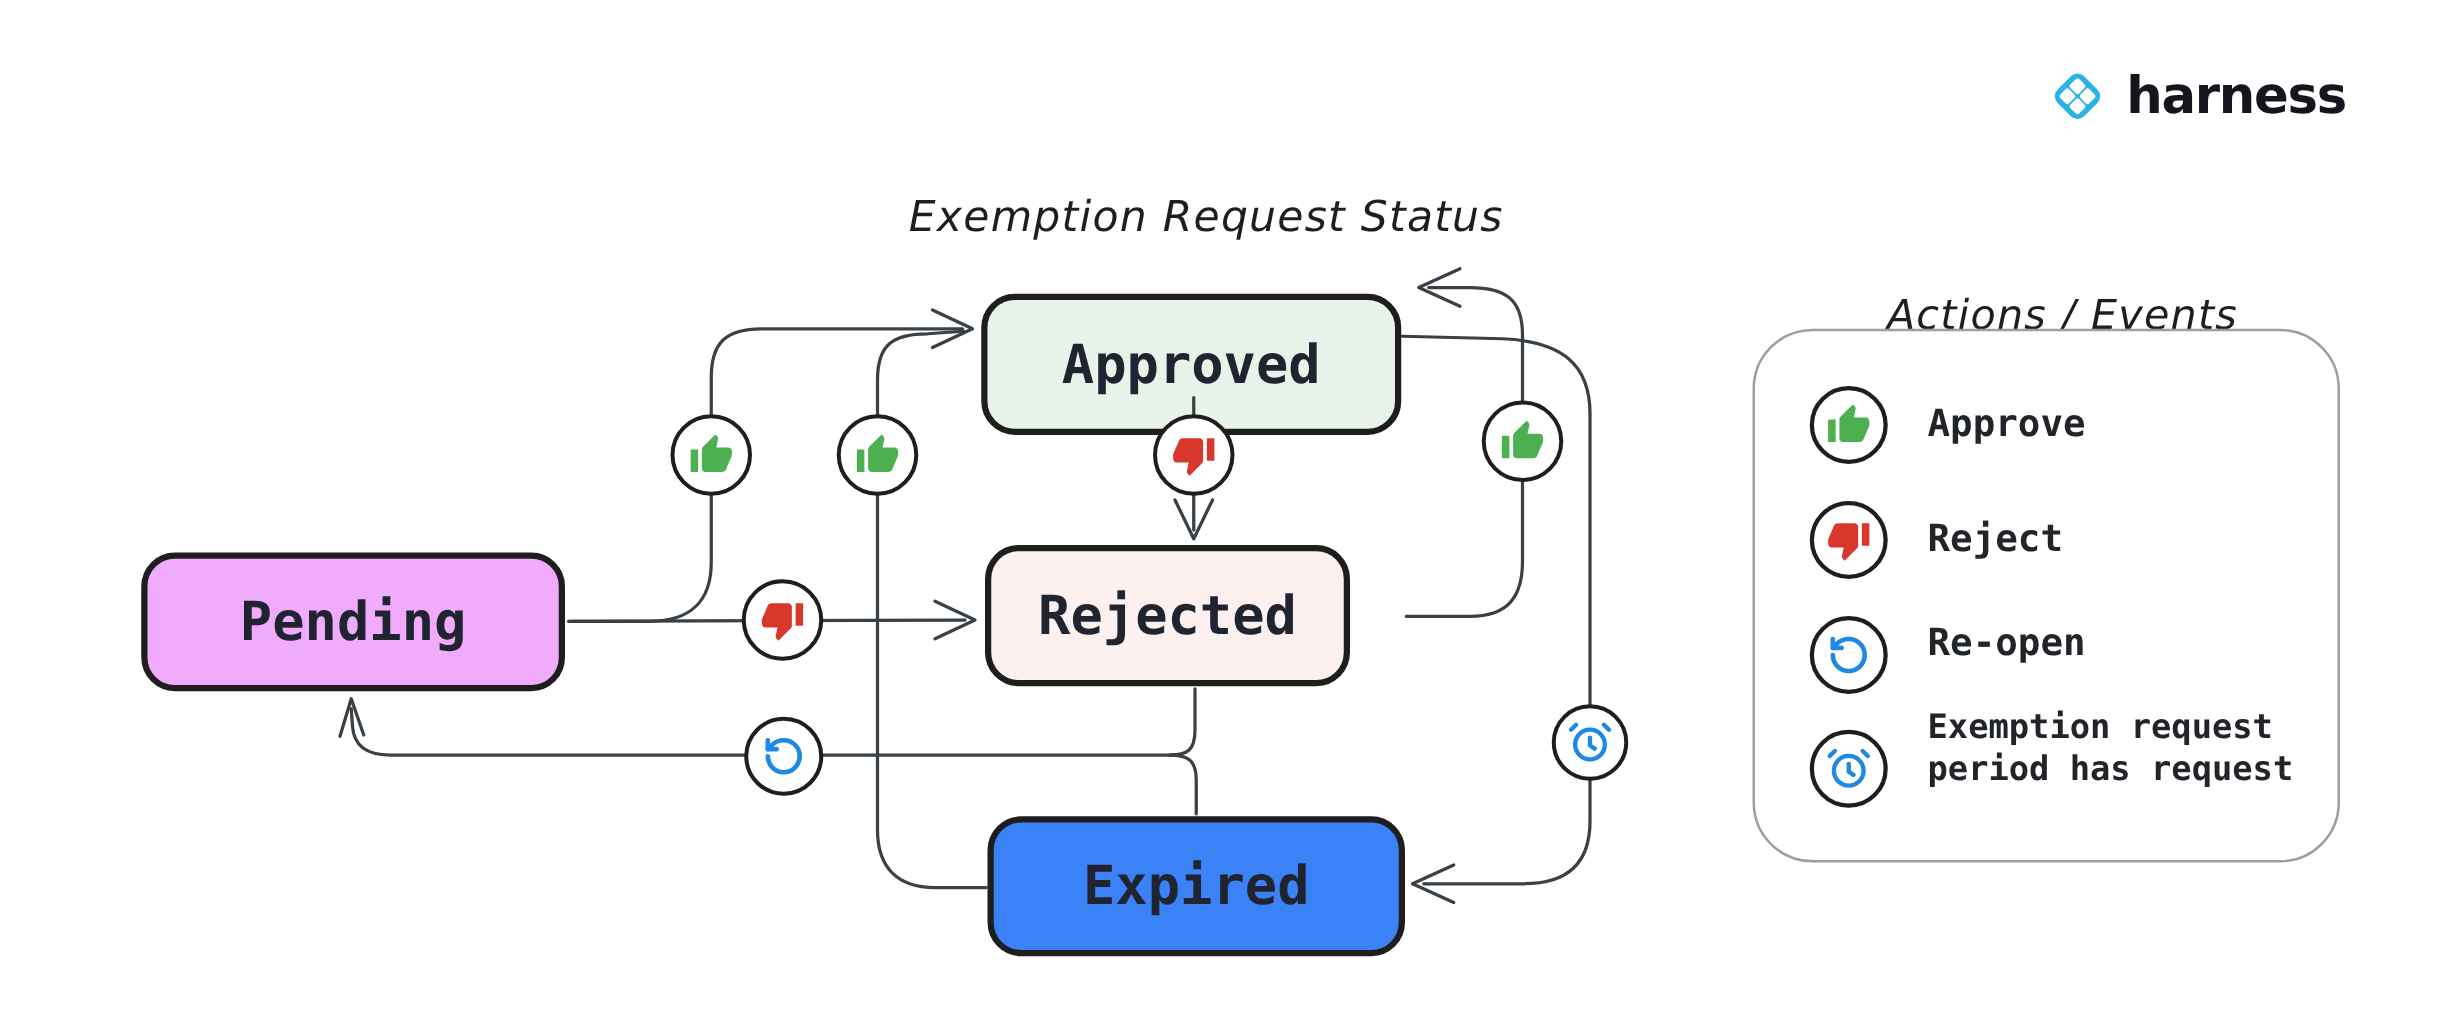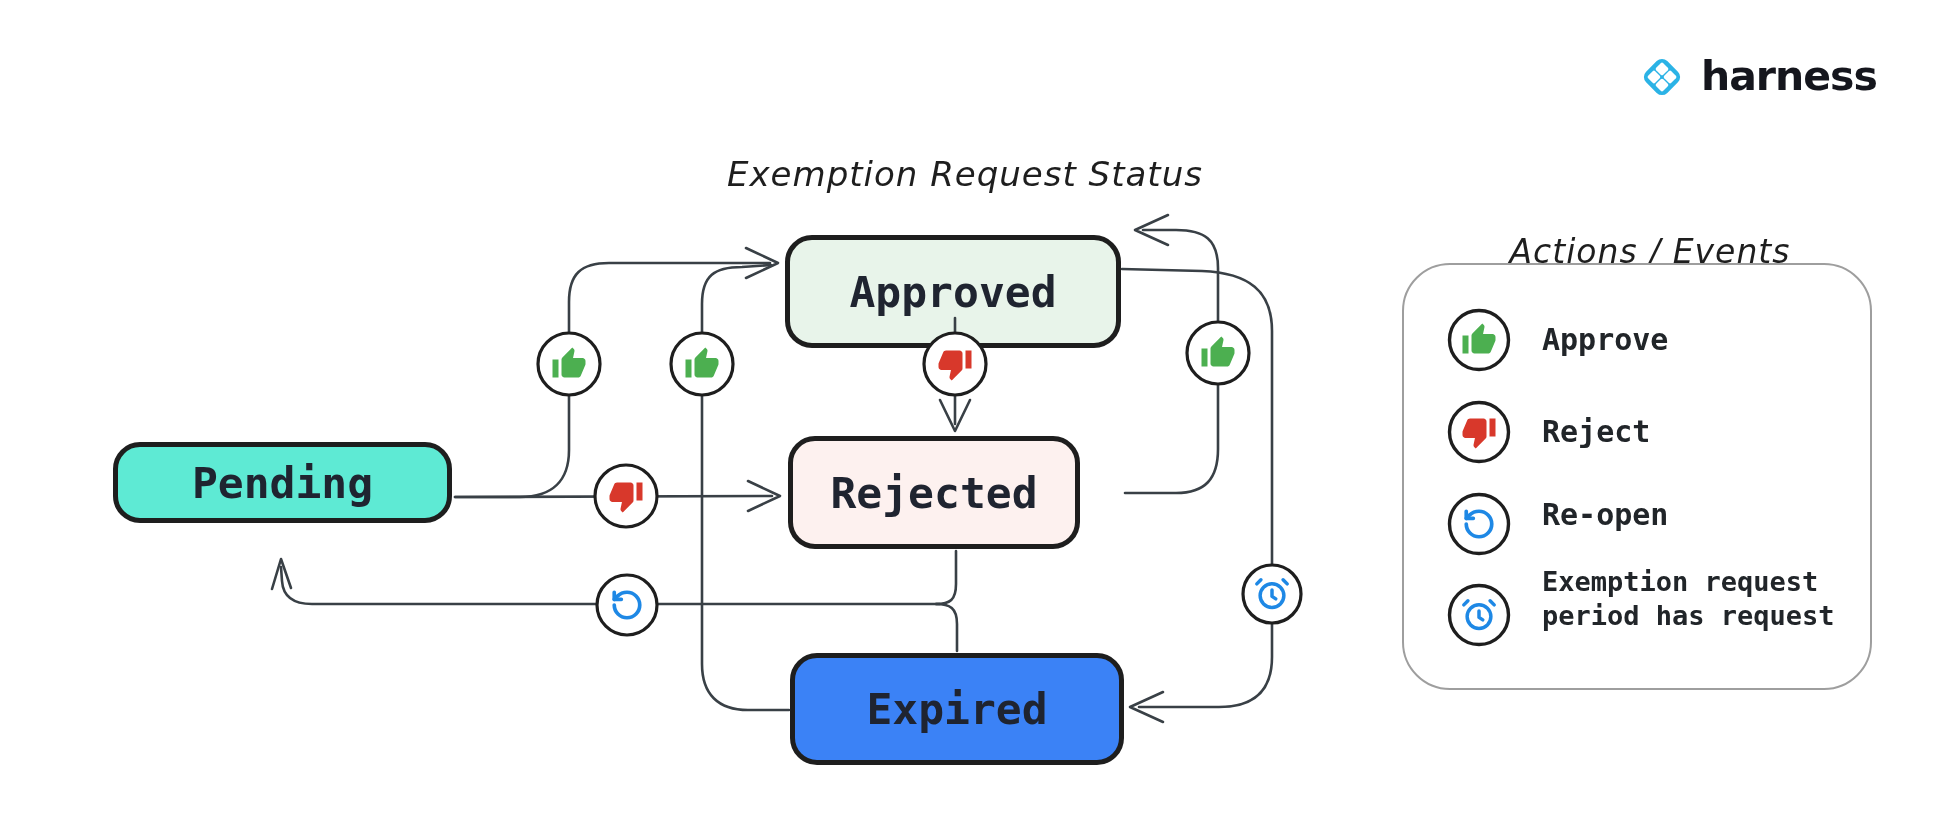--- a/index.html
+++ b/index.html
@@ -15,21 +15,21 @@
 
   
   .brand{position:absolute;left:1639px;top:54px;display:flex;align-items:center;gap:16px;}
   .brand-word{font-family:"DejaVu Sans","Liberation Sans",sans-serif;font-weight:bold;
               font-size:41px;letter-spacing:-1px;color:#15161d;line-height:1;margin-top:-2px;}
 
   
   .state{position:absolute;box-sizing:border-box;border:5.5px solid #1e1e1e;border-radius:27px;
          display:flex;align-items:center;justify-content:center;
          font-size:43px;font-weight:bold;color:#1f2430;}
-  .state-pending {left:113px;top:442px;width:339px;height:81px;background:#5eead4;}
+  .state-pending {left:113px;top:442px;width:339px;height:111px;background:#f0abfc;}
   .state-approved{left:785px;top:205px;width:336px;height:113px;background:#e8f4ea;margin-top:30px;}
   .state-rejected{left:788px;top:436px;width:292px;height:113px;background:#fdf1ef;}
   .state-expired {left:790px;top:653px;width:334px;height:112px;background:#3b82f6;}
 
   
   .edges{position:absolute;left:0;top:0;pointer-events:none;}
   .edge{fill:none;stroke:#394046;stroke-width:2.6;stroke-linecap:round;stroke-linejoin:round;}
   .badge{fill:#ffffff;stroke:#1e1e1e;stroke-width:3.2;}
   .ic-green{color:#4caf50;}
   .ic-red{color:#d8382b;}

